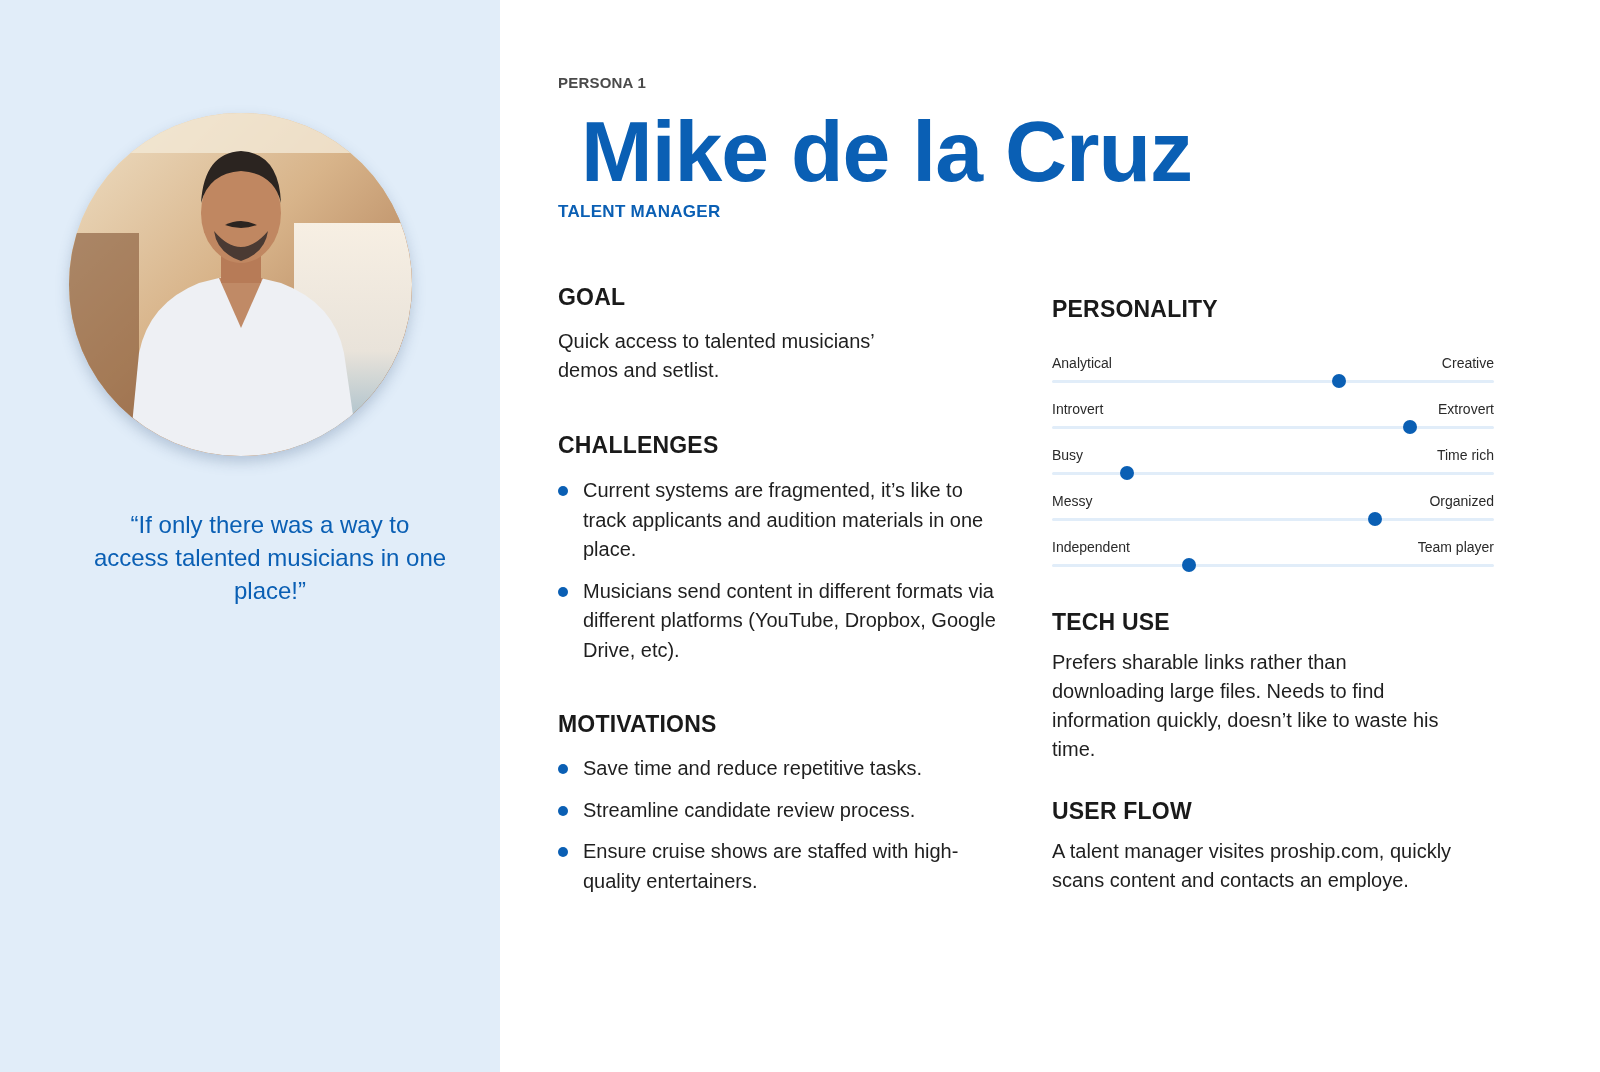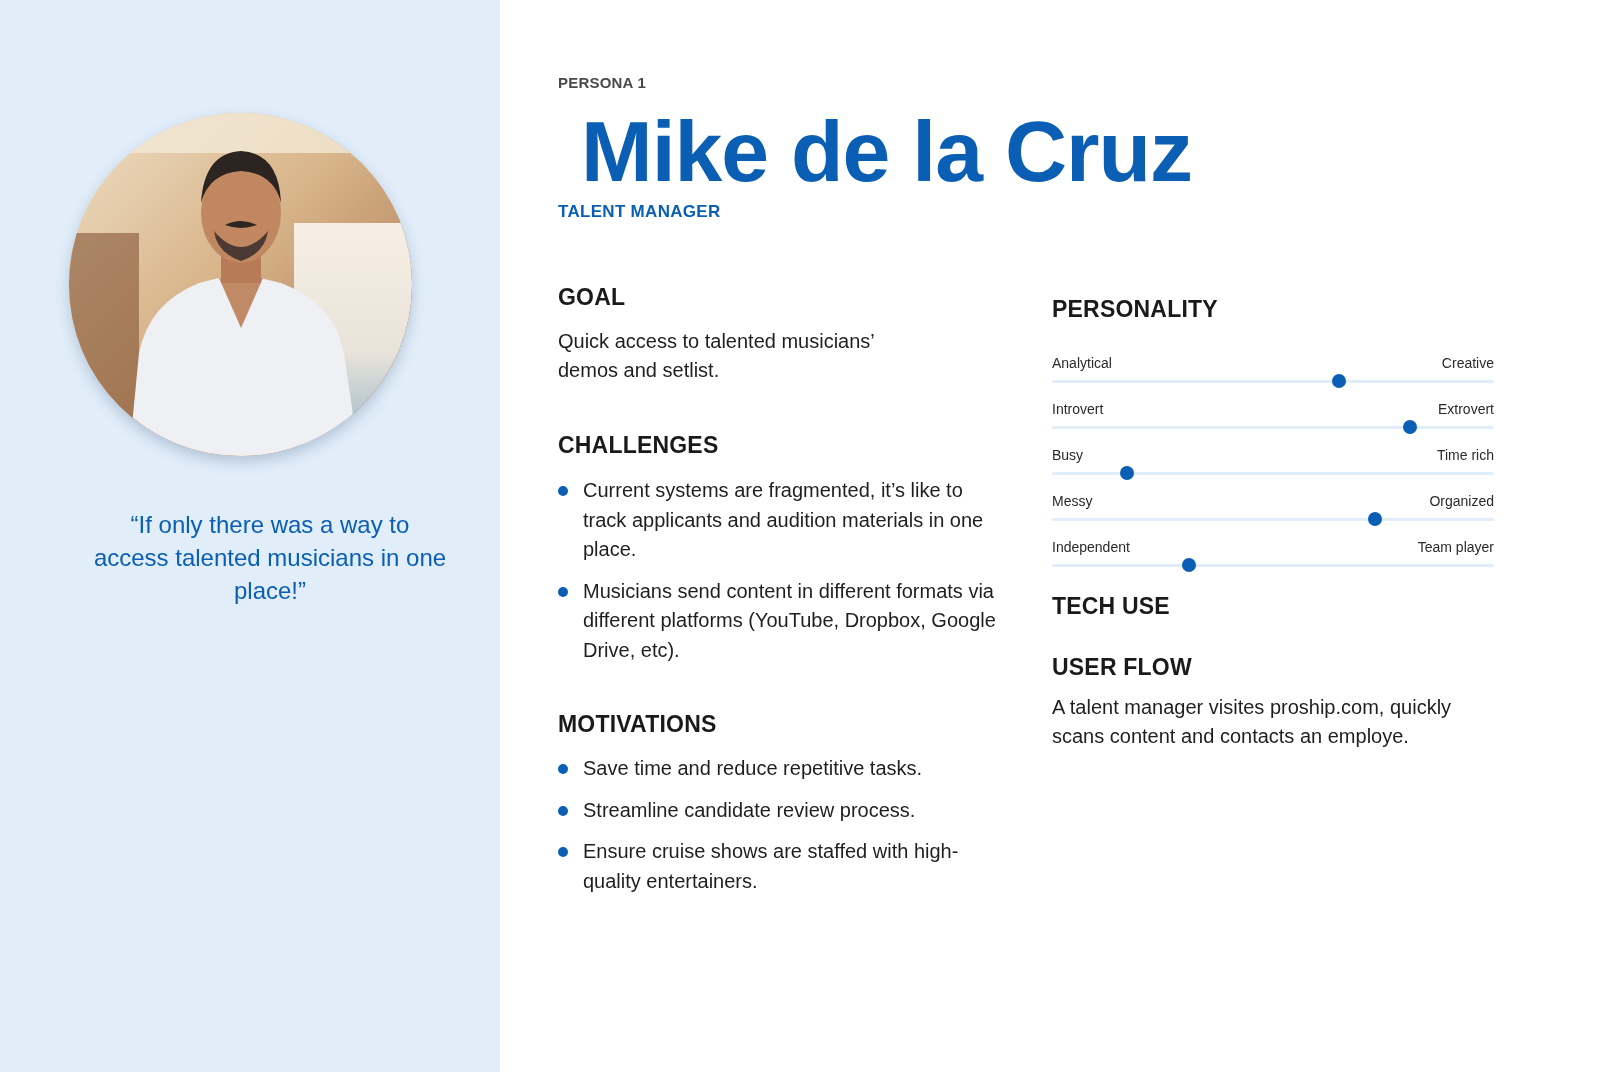--- a/index.html
+++ b/index.html
@@ -138,22 +138,23 @@
         </div>
         <div class="slider-row">
           <span class="lbl l">Independent</span>
           <span class="lbl r">Team player</span>
           <div class="track"></div>
           <div class="knob" style="left: 31%;"></div>
         </div>
       </div>
     </section>
 
-    <section style="margin-top:8px;">
+    <section style="margin-top:24px;">
       <h2 class="h">TECH USE</h2>
+      <p class="p" style="margin-top:12px;width:410px;">Prefers sharable links rather than downloading large files. Needs to find information quickly, doesn’t like to waste his time.</p>
     </section>
 
     <section style="margin-top:34px;">
       <h2 class="h">USER FLOW</h2>
       <p class="p" style="margin-top:12px;width:400px;">A talent manager visites proship.com, quickly scans content and contacts an employe.</p>
     </section>
   </div>
 </div>
 
 </body></html>

